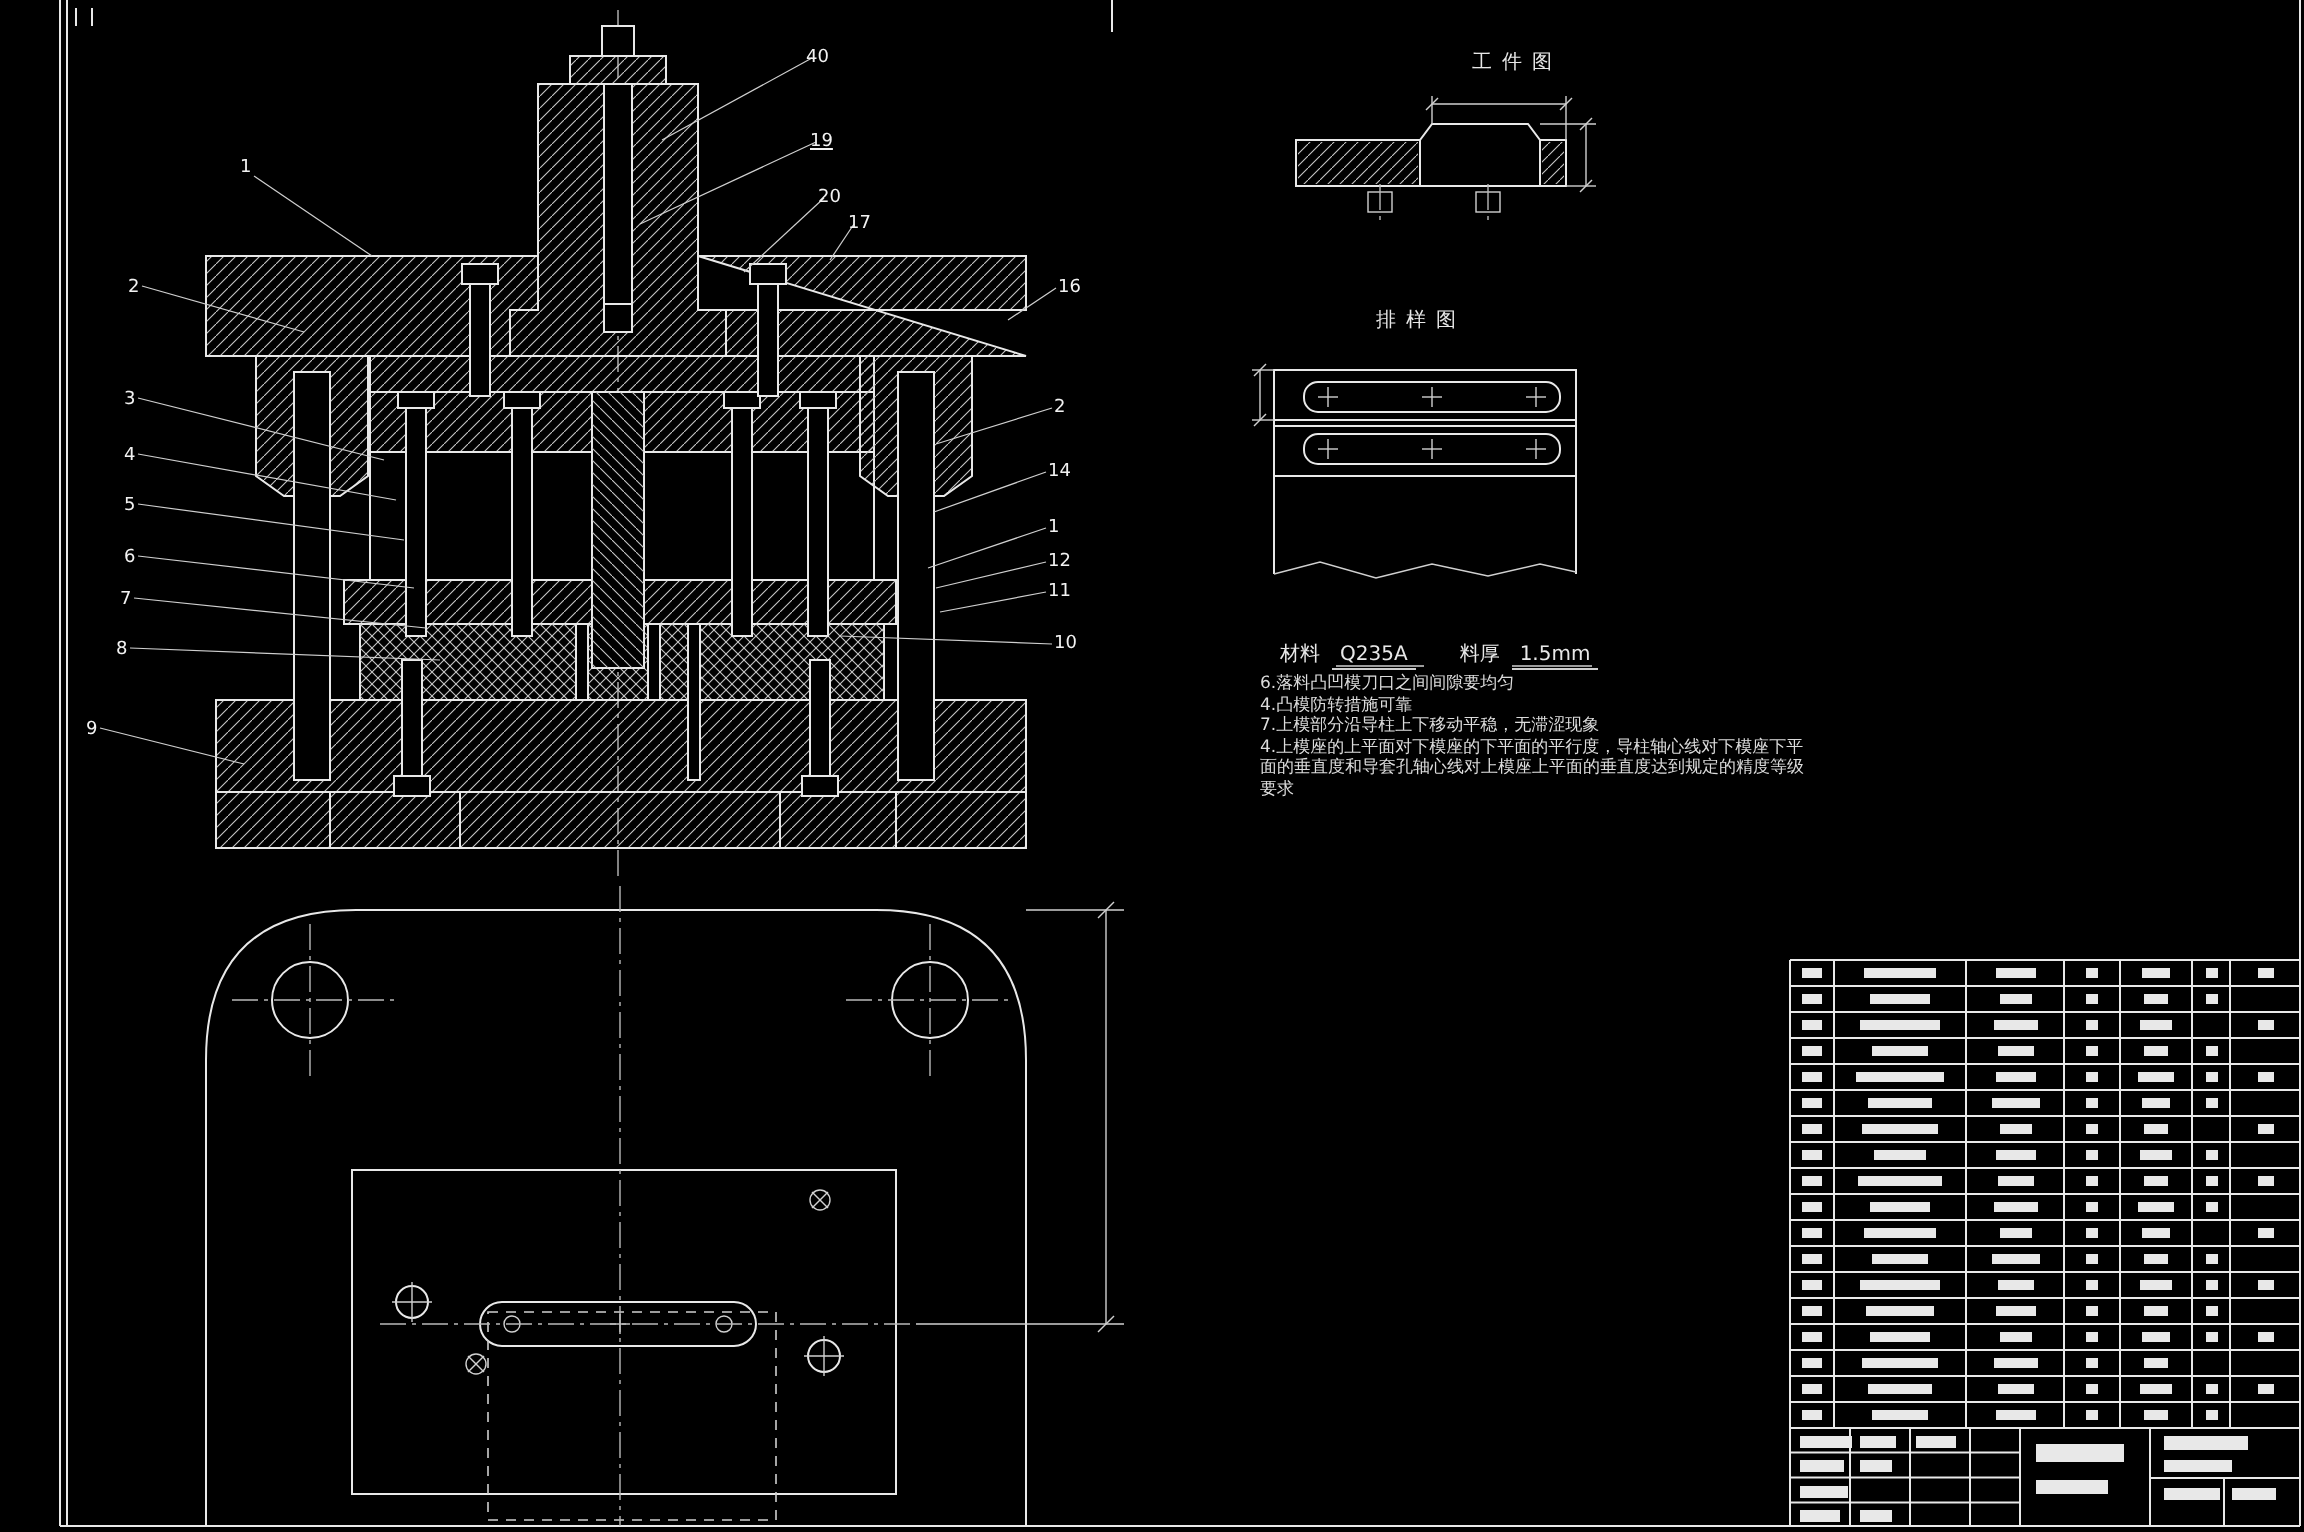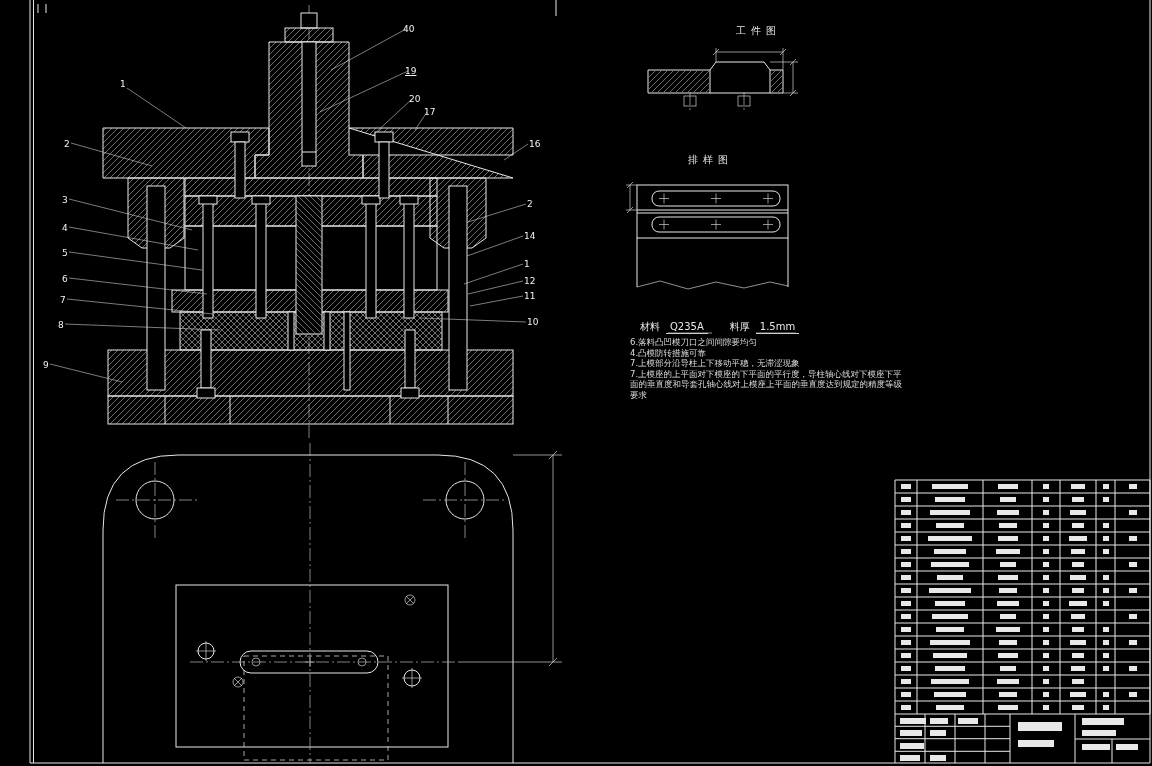--- a/index.html
+++ b/index.html
@@ -277,21 +277,21 @@
 
   <div class="mat-row">
     <span>材料</span><span class="val">Q235A</span><span class="lbl2">料厚</span><span class="val">1.5mm</span>
   </div>
 
   <div id="tech">
     <div id="tech-lines">
         <div class="tech-line">6.落料凸凹模刀口之间间隙要均匀</div>
         <div class="tech-line">4.凸模防转措施可靠</div>
         <div class="tech-line">7.上模部分沿导柱上下移动平稳，无滞涩现象</div>
-        <div class="tech-line">7.上模座的上平面对下模座的下平面的平行度，导柱轴心线对下模座下平</div>
+        <div class="tech-line">4.上模座的上平面对下模座的下平面的平行度，导柱轴心线对下模座下平</div>
         <div class="tech-line">面的垂直度和导套孔轴心线对上模座上平面的垂直度达到规定的精度等级</div>
         <div class="tech-line">要求</div>
       </div>
   </div>
 
   <div id="callouts">
       <div class="callout" style="left: 120px; top: 79px;">1</div>
       <div class="callout" style="left: 64px; top: 139px;">2</div>
       <div class="callout" style="left: 62px; top: 195px;">3</div>
       <div class="callout" style="left: 62px; top: 223px;">4</div>

